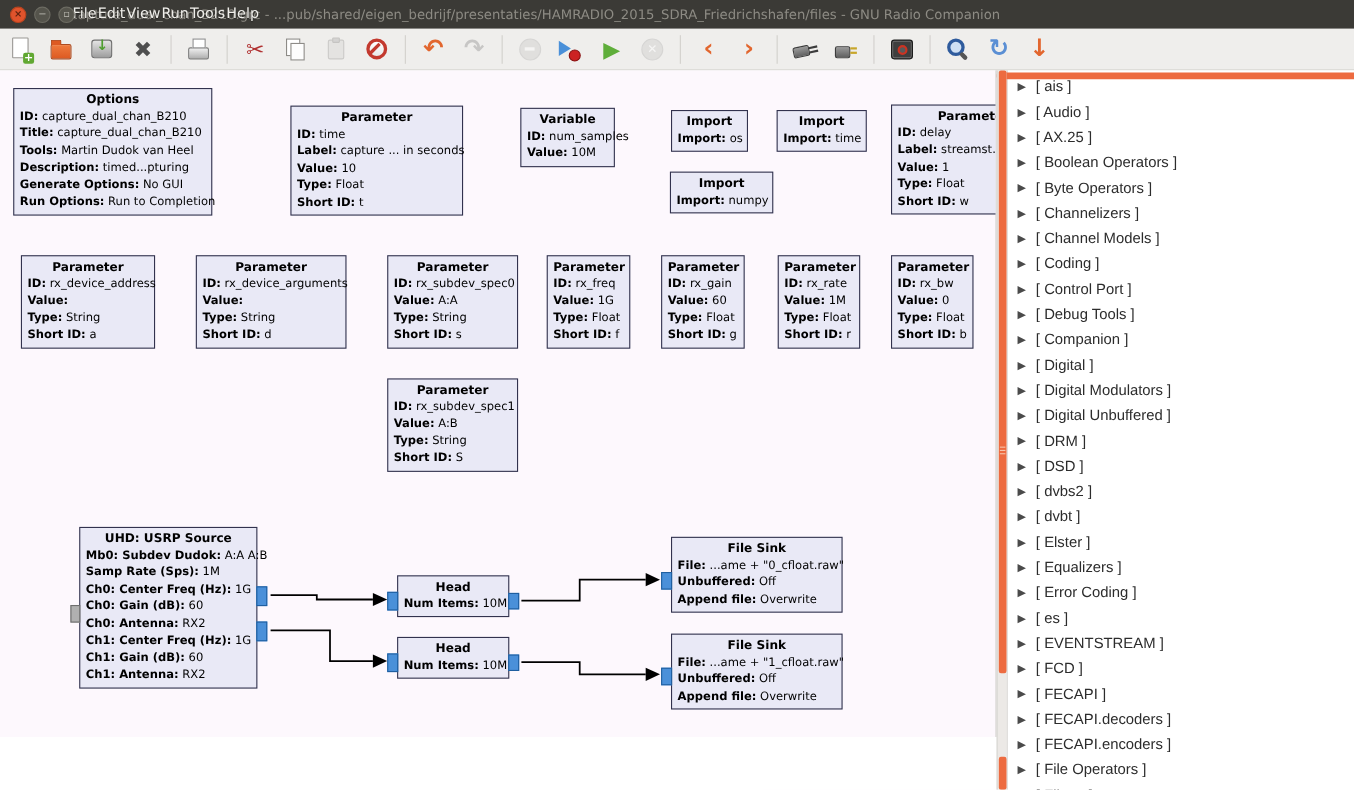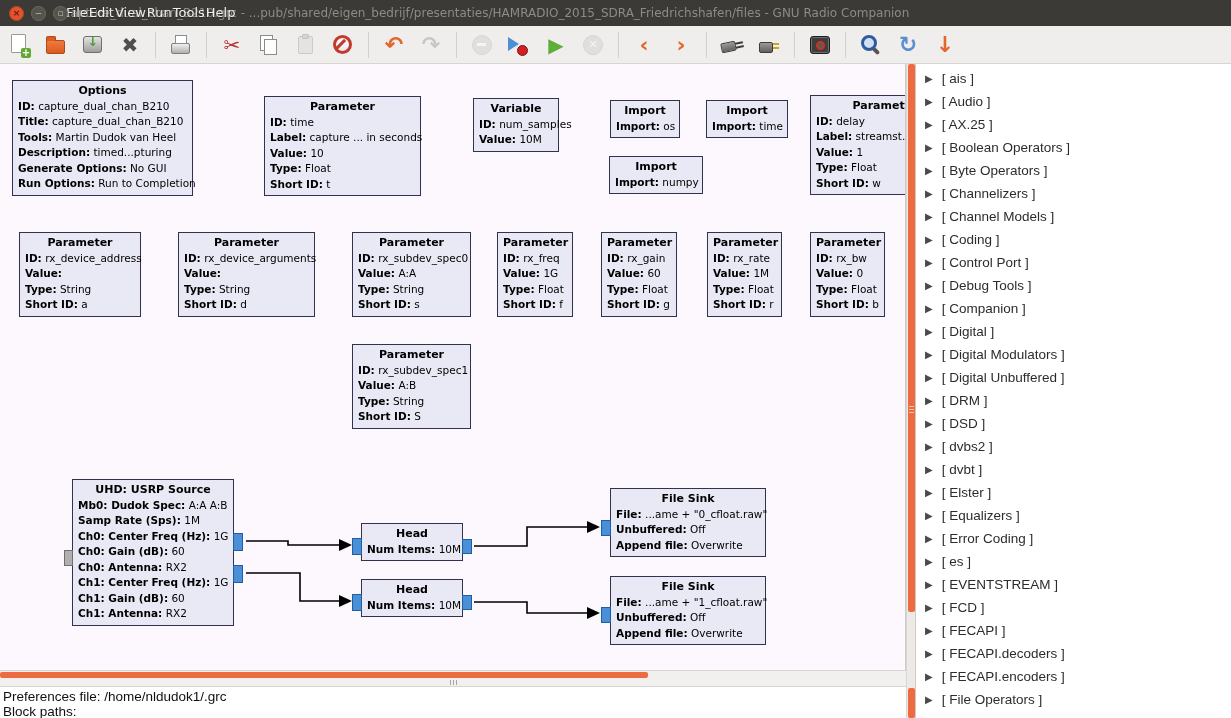--- a/index.html
+++ b/index.html
@@ -51,21 +51,21 @@
   .ic-screenshot::after{content:"";position:absolute;left:10px;top:10px;width:5px;height:5px;border:2px solid #cc3322;border-radius:50%;background:#5a5a5a}
   .ic-search::before{content:"";position:absolute;left:4px;top:4px;width:10px;height:10px;border:3px solid #2f5b9d;border-radius:50%;background:#cfe0f4}
   .ic-search::after{content:"";position:absolute;left:17px;top:16px;width:4px;height:8px;background:#555;transform:rotate(-45deg);border-radius:2px}
   .ic-plug-cable::before{content:"";position:absolute;left:3px;top:11px;width:13px;height:8px;background:linear-gradient(#9a9a9a,#616161);border:1px solid #3c3c3c;border-radius:2px;transform:rotate(-12deg)}
   .ic-plug-cable::after{content:"";position:absolute;right:3px;top:11px;width:8px;height:2px;background:#3c3c3c;box-shadow:0 4px #3c3c3c;transform:rotate(-12deg)}
   .ic-plug::before{content:"";position:absolute;left:4px;top:11px;width:12px;height:9px;background:linear-gradient(#9a9a9a,#616161);border:1px solid #3c3c3c;border-radius:2px}
   .ic-plug::after{content:"";position:absolute;right:4px;top:12px;width:6px;height:2px;background:#c8a62a;box-shadow:0 4px #c8a62a}
 
   
   .main{position:absolute;top:64px;left:0;right:0;bottom:0;display:flex}
-  .canvas-col{width:906px;display:flex;flex-direction:column;flex:none}
+  .canvas-col{width:906px;display:flex;flex:none}
   .canvas{position:relative;width:906px;height:606px;background:#fdf8fd;overflow:hidden;flex:none;
           border-right:1px solid #cdcbc7;box-sizing:border-box}
   .hscroll{height:8px;background:#f1f0ee;border-top:1px solid #d8d6d2;position:relative;flex:none}
   .hthumb{position:absolute;left:0;top:1px;height:6px;width:648px;background:#ed6b40;border-radius:2px}
   .splitter{height:7px;background:#f1f0ee;display:flex;align-items:center;justify-content:center;flex:none}
   .grip{width:1px;height:5px;background:#a9a7a3;box-shadow:3px 0 #a9a7a3,-3px 0 #a9a7a3}
   .console{flex:1;background:#fff;border-top:1px solid #d8d6d2;padding:2px 0 0 3px;
            font-family:"Liberation Sans",sans-serif;font-size:13.5px;color:#101010;line-height:15px;overflow:hidden}
 
   .scrollcol{width:9px;background:#ece9e6;position:relative;flex:none;border-left:1px solid #d8d6d2;box-sizing:border-box}
@@ -257,21 +257,21 @@
         </div>
         <div class="block" style="left: 352px; top: 280px; width: 119px;">
           <div class="btitle">Parameter</div>
           <div class="param"><b>ID:</b> rx_subdev_spec1</div>
           <div class="param"><b>Value:</b> A:B</div>
           <div class="param"><b>Type:</b> String</div>
           <div class="param"><b>Short ID:</b> S</div>
         </div>
         <div class="block" style="left: 72px; top: 415px; width: 162px;">
           <div class="btitle">UHD: USRP Source</div>
-          <div class="param"><b>Mb0: Dudok Spec:</b> A:A A:B</div>
+          <div class="param"><b>Mb0: Subdev Dudok:</b> A:A A:B</div>
           <div class="param"><b>Samp Rate (Sps):</b> 1M</div>
           <div class="param"><b>Ch0: Center Freq (Hz):</b> 1G</div>
           <div class="param"><b>Ch0: Gain (dB):</b> 60</div>
           <div class="param"><b>Ch0: Antenna:</b> RX2</div>
           <div class="param"><b>Ch1: Center Freq (Hz):</b> 1G</div>
           <div class="param"><b>Ch1: Gain (dB):</b> 60</div>
           <div class="param"><b>Ch1: Antenna:</b> RX2</div>
           <div class="port gray" style="top: 70px; width: 9px; height: 16px; left: -9px;"></div>
           <div class="port" style="top: 53px; width: 10px; height: 18px; right: -10px;"></div>
           <div class="port" style="top: 85px; width: 10px; height: 18px; right: -10px;"></div>

